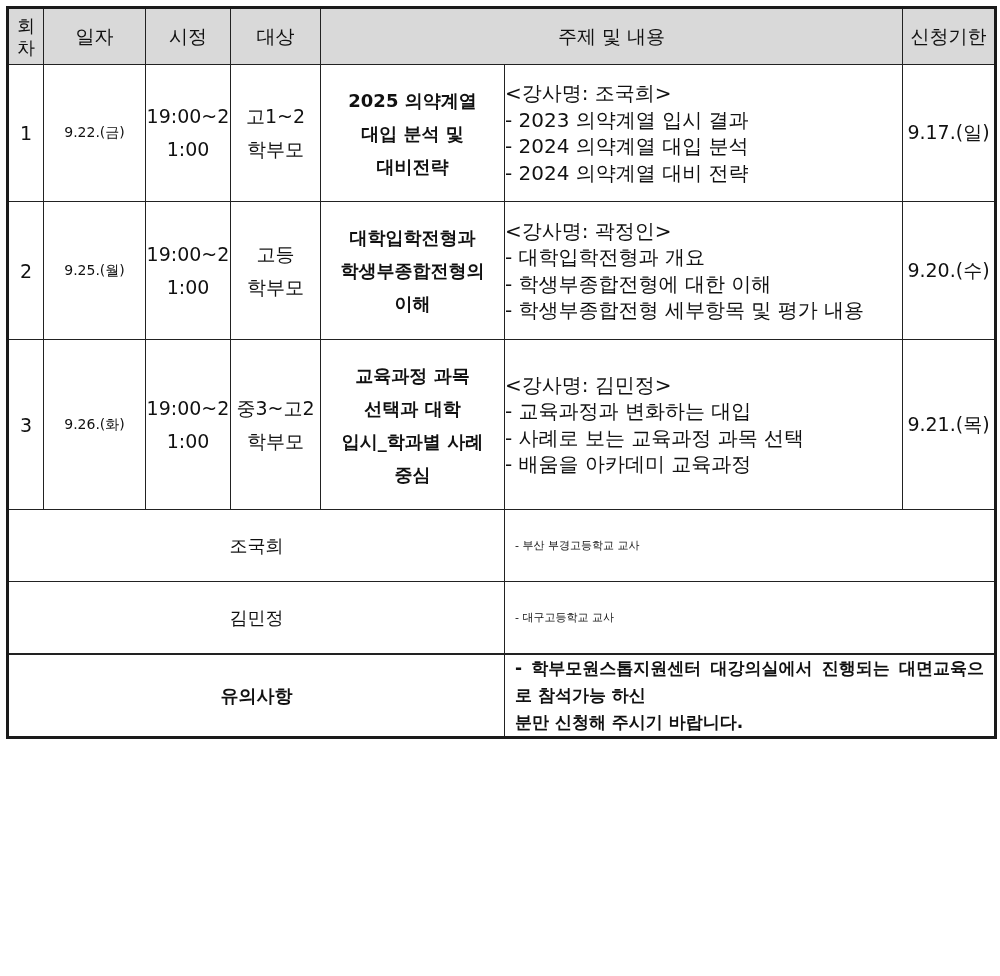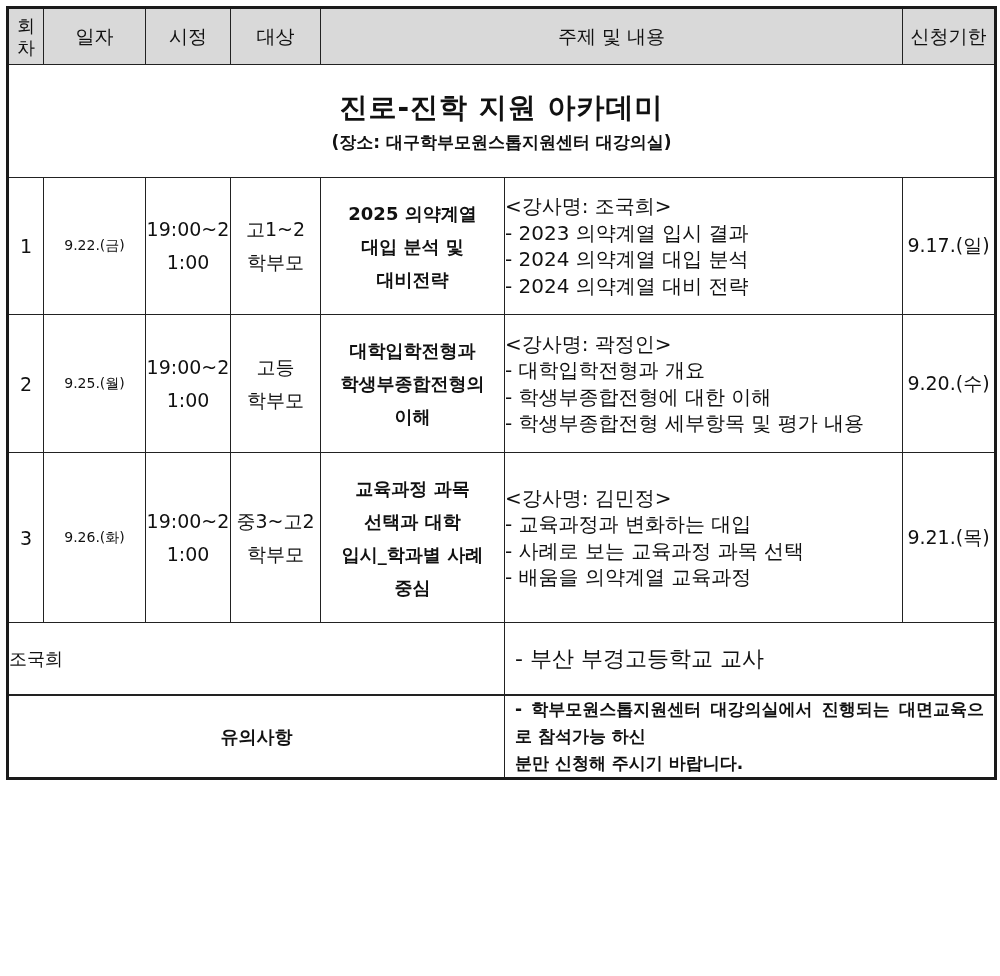--- a/index.html
+++ b/index.html
@@ -24,22 +24,22 @@
     .c { text-align: center; }
     .num { font-size: 19px; }
     .date { font-size: 14px; }
     .time, .target { font-size: 19px; line-height: 33px; }
     .topic { font-size: 18px; font-weight: bold; line-height: 33px; padding: 0 6px; }
     .content { font-size: 20px; line-height: 26.5px; padding: 0 4px; text-align: left; }
     .content .line { display: block; white-space: nowrap; }
     .deadline { font-size: 19px; }
     .career-head { height: 52px; font-size: 18px; font-weight: bold; text-align: center;
                    border-top: 3px solid #222 !important; border-bottom: 3px solid #222 !important; }
-    .inst-name { font-size: 18px; text-align: left; height: 71px; }
-    .inst-career { font-size: 22px; padding-left: 10px !important; }
+    .inst-name { font-size: 18px; text-align: center; height: 71px; }
+    .inst-career { font-size: 11px; padding-left: 10px !important; }
     .notice-label { font-size: 18px; font-weight: bold; text-align: center; height: 72px;
                     border-top: 2px solid #222 !important; }
     .notice-text { font-size: 17px; font-weight: bold; line-height: 27px; padding: 0 10px 0 10px !important;
                    text-align: justify; border-top: 2px solid #222 !important; }
     .notice-text .line { display: block; }
     .row1 td { height: 136px; }
     .row2 td { height: 137px; }
     .row3 td { height: 169px; }
   </style>
 </head>
@@ -62,26 +62,20 @@
       <span>회</span><br>
       <span>차</span>
     </th>
     <th>일자</th>
     <th>시정</th>
     <th>대상</th>
     <th colspan="2">주제 및 내용</th>
     <th>신청기한</th>
   </tr>
 
-  <tr>
-    <td colspan="7" class="title-cell">
-      <span class="title-main">진로-진학 지원 아카데미</span>
-      <span class="title-sub">(장소: 대구학부모원스톱지원센터 대강의실)</span>
-    </td>
-  </tr>
 
   <tr class="row1">
     <td class="c num">1</td>
     <td class="c date">9.22.(금)</td>
     <td class="c time">
       <span>19:00~2</span><br>
       <span>1:00</span>
     </td>
     <td class="c target">
       <span>고1~2</span><br>
@@ -140,29 +134,33 @@
     <td class="c topic">
       <span>교육과정 과목</span><br>
       <span>선택과 대학</span><br>
       <span>입시_학과별 사례</span><br>
       <span>중심</span>
     </td>
     <td class="content">
       <span class="line">&lt;강사명: 김민정&gt;</span>
       <span class="line">- 교육과정과 변화하는 대입</span>
       <span class="line">- 사례로 보는 교육과정 과목 선택</span>
-      <span class="line">- 배움을 의약계열 교육과정</span>
+      <span class="line">- 배움을 아카데미 교육과정</span>
     </td>
     <td class="c deadline">9.21.(목)</td>
   </tr>
 
 
   <tr>
     <td colspan="5" class="inst-name">조국희</td>
     <td colspan="2" class="inst-career">- 부산 부경고등학교 교사</td>
+  </tr>
+  <tr>
+    <td colspan="5" class="inst-name">김민정</td>
+    <td colspan="2" class="inst-career">- 대구고등학교 교사</td>
   </tr>
 
   <tr>
     <td colspan="5" class="notice-label">유의사항</td>
     <td colspan="2" class="notice-text">
       <span class="line">- 학부모원스톱지원센터 대강의실에서 진행되는 대면교육으로 참석가능 하신</span>
       <span class="line">분만 신청해 주시기 바랍니다.</span>
     </td>
   </tr>
 </tbody>

